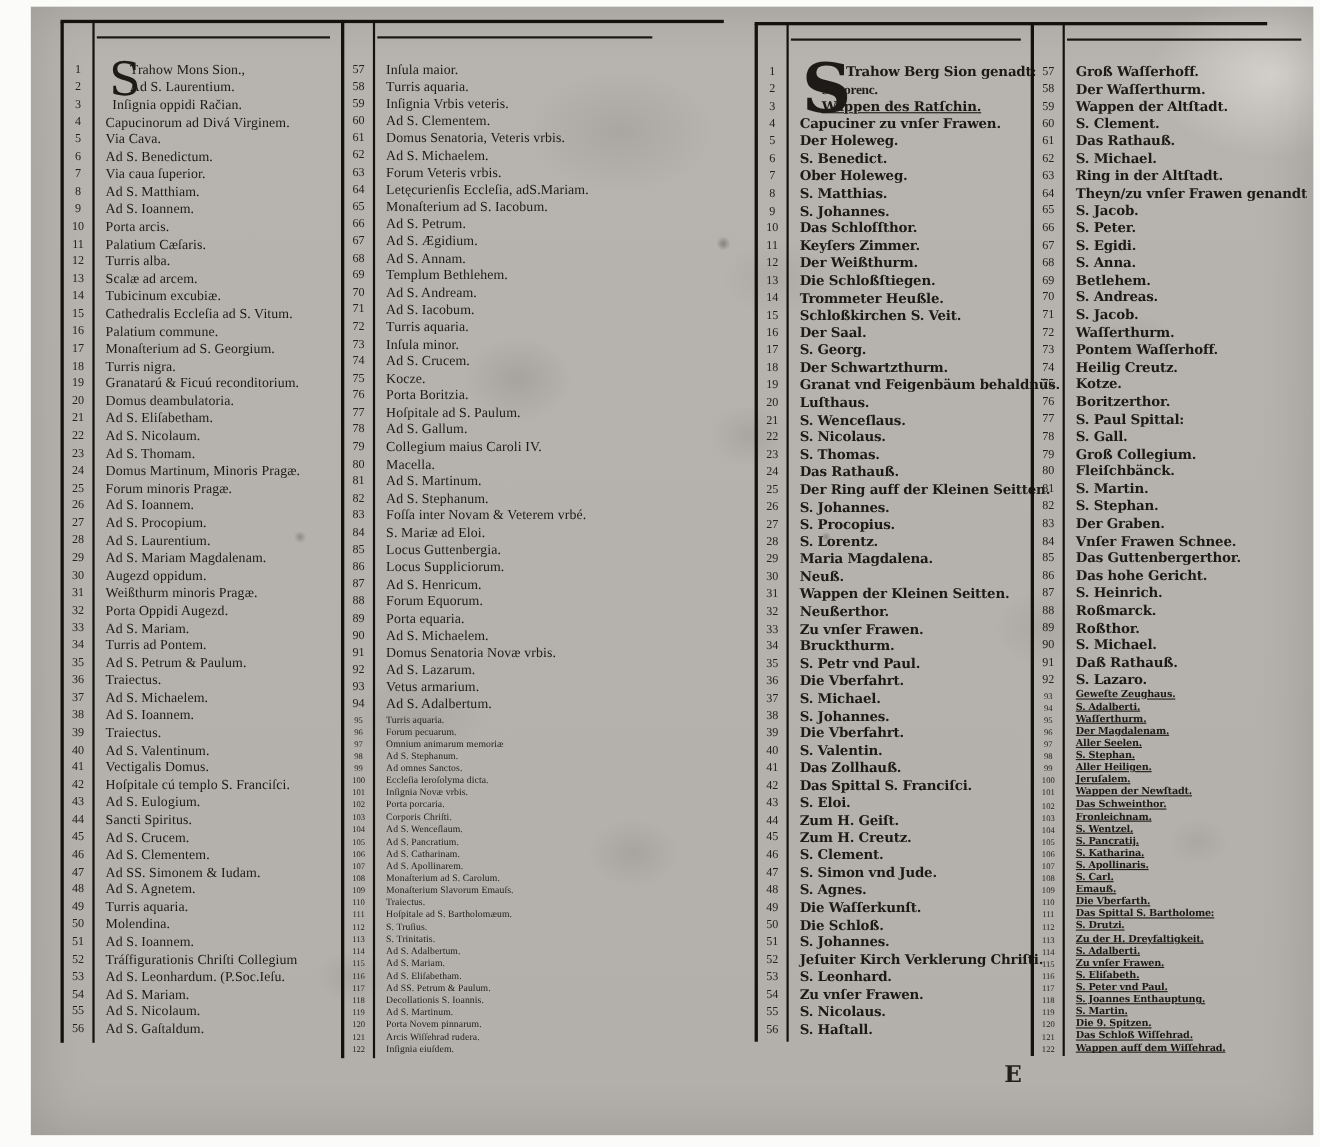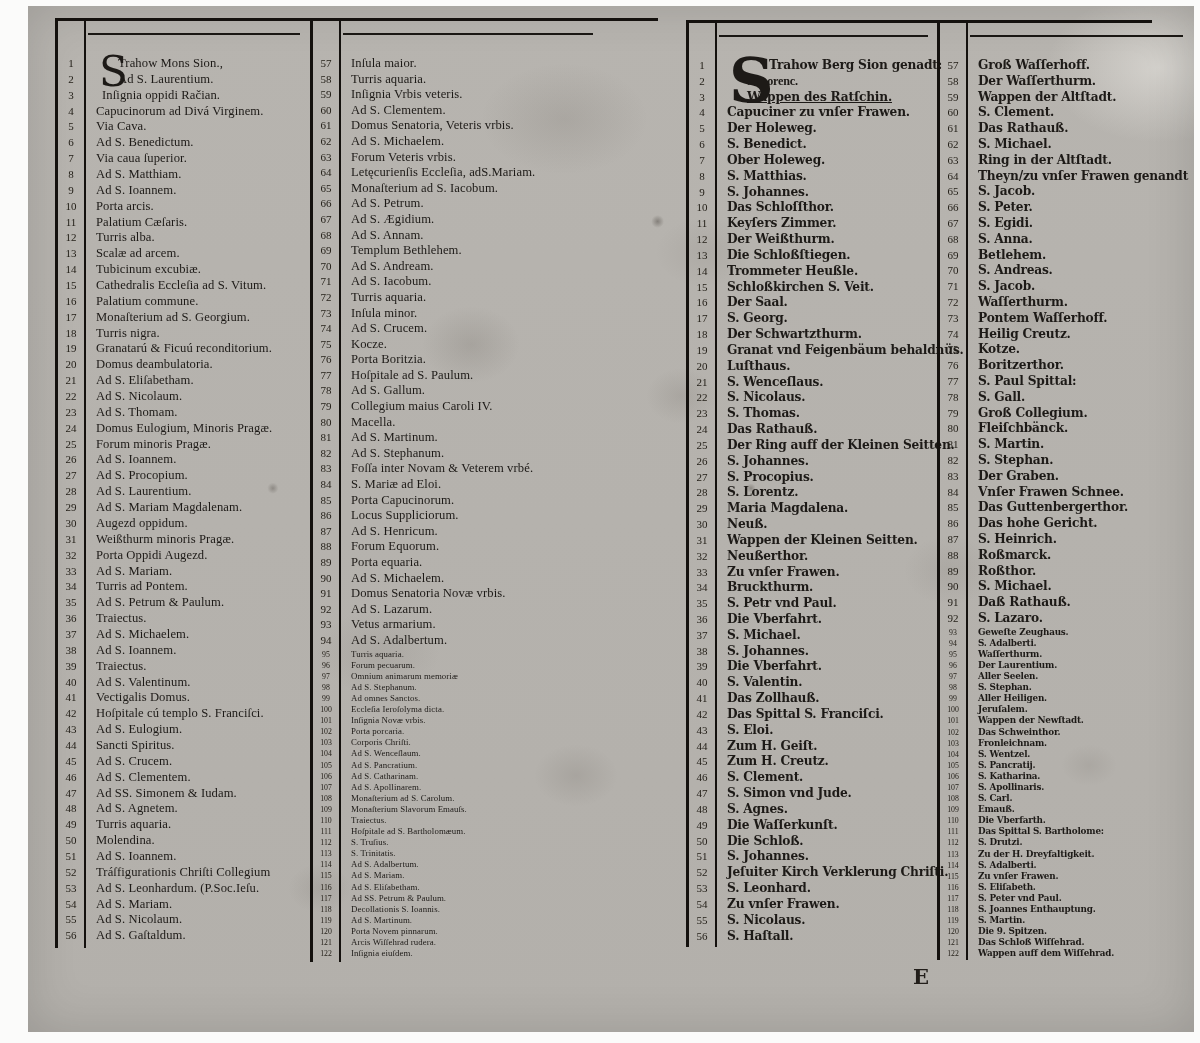--- a/index.html
+++ b/index.html
@@ -49,21 +49,21 @@
   #g2{left:282px; top:14px; width:290px; height:942px;}
   #g2 .row{height:15.6px;line-height:15.6px;}
   #g3{left:658px; top:16px; width:249px; height:925px;}
   #g3 .row{height:15.84px;line-height:15.84px;}
   #g4{left:909px; top:16px; width:253px; height:938px;}
   #g4 .row{height:15.8px;line-height:15.8px;}
 
   .row.small{height:11.1px !important;line-height:11.1px !important;}
   .row.small .n{font-size:7.8px;}
   .lat .row.small .t{font-size:8.8px;}
-  .ger .row.small .t{font-size:8.8px;}
+  .ger .row.small .t{font-size:8.8px;text-decoration:underline;}
 
   
   .initial{position:absolute;font-family:"DejaVu Serif",serif;color:#1d1a17;z-index:2;}
   #g1 .initial{left:41px;top:34px;font-size:42px;line-height:.85;}
   #g3 .initial{left:40px;top:34px;font-size:62px;line-height:.8;font-weight:700;}
   #g1 .row:nth-child(-n+2) .t{padding-left:34px;}
   #g1 .row:nth-child(3)    .t{padding-left:18px;}
   #g3 .row:nth-child(1)    .t{padding-left:54px;}
   #g3 .row:nth-child(2)    .t{padding-left:32px;font-family:Liberation Serif, serif;}
   #g3 .row:nth-child(3)    .t{padding-left:32px;text-decoration:underline;}
@@ -170,21 +170,21 @@
         <div class="row">
           <span class="n">22</span>
           <span class="t">Ad S. Nicolaum.</span>
         </div>
         <div class="row">
           <span class="n">23</span>
           <span class="t">Ad S. Thomam.</span>
         </div>
         <div class="row">
           <span class="n">24</span>
-          <span class="t">Domus Eulogium, Minoris Pragæ.</span>
+          <span class="t">Domus Martinum, Minoris Pragæ.</span>
         </div>
         <div class="row">
           <span class="n">25</span>
           <span class="t">Forum minoris Pragæ.</span>
         </div>
         <div class="row">
           <span class="n">26</span>
           <span class="t">Ad S. Ioannem.</span>
         </div>
         <div class="row">
@@ -421,21 +421,21 @@
         <div class="row">
           <span class="n">83</span>
           <span class="t">Foſſa inter Novam &amp; Veterem vrbé.</span>
         </div>
         <div class="row">
           <span class="n">84</span>
           <span class="t">S. Mariæ ad Eloi.</span>
         </div>
         <div class="row">
           <span class="n">85</span>
-          <span class="t">Porta Capucinorum.</span>
+          <span class="t">Locus Guttenbergia.</span>
         </div>
         <div class="row">
           <span class="n">86</span>
           <span class="t">Locus Suppliciorum.</span>
         </div>
         <div class="row">
           <span class="n">87</span>
           <span class="t">Ad S. Henricum.</span>
         </div>
         <div class="row">
@@ -968,21 +968,21 @@
         <div class="row small">
           <span class="n">94</span>
           <span class="t">S. Adalberti.</span>
         </div>
         <div class="row small">
           <span class="n">95</span>
           <span class="t">Waſſerthurm.</span>
         </div>
         <div class="row small">
           <span class="n">96</span>
-          <span class="t">Der Laurentium.</span>
+          <span class="t">Der Magdalenam.</span>
         </div>
         <div class="row small">
           <span class="n">97</span>
           <span class="t">Aller Seelen.</span>
         </div>
         <div class="row small">
           <span class="n">98</span>
           <span class="t">S. Stephan.</span>
         </div>
         <div class="row small">

